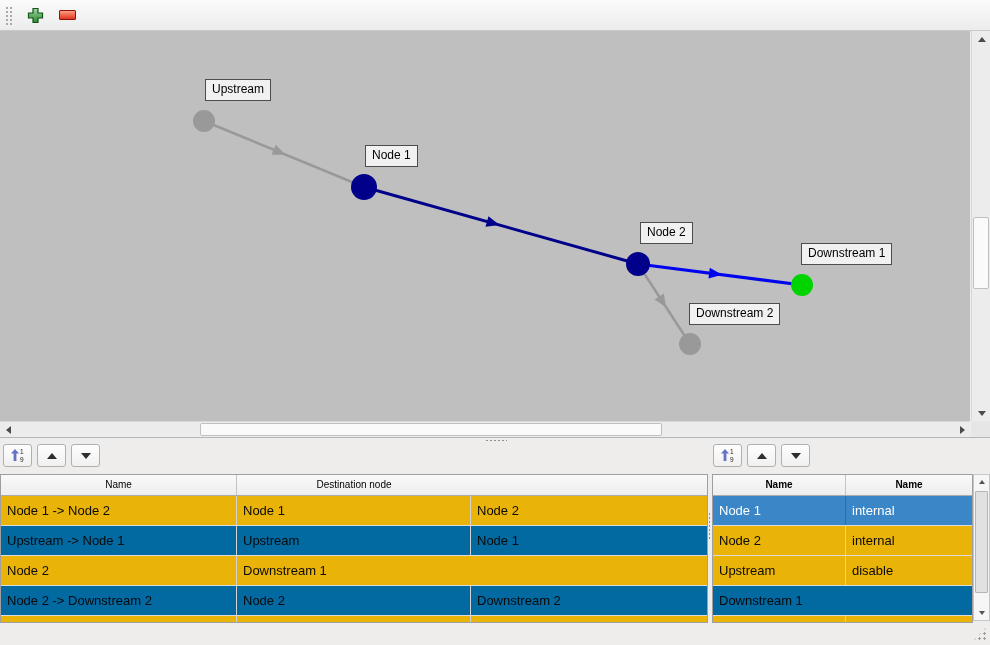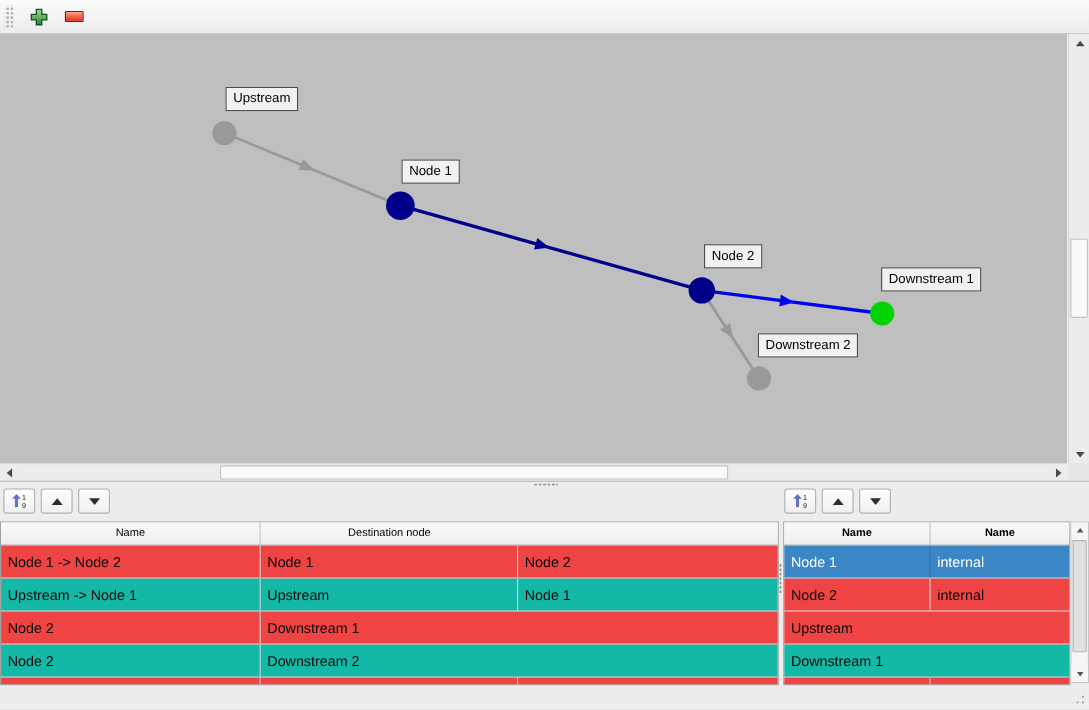--- a/index.html
+++ b/index.html
@@ -68,22 +68,22 @@
 
   
   .table { position:absolute; top:474px; background:#fff; border:1px solid #9f9f9f; box-sizing:border-box; }
   .ltable { left:0;   width:708px; }
   .rtable { left:712px; width:261px; }
   .thead { display:grid; height:20px; background:linear-gradient(#f9f9f9,#eeeeee); border-bottom:1px solid #ababab; }
   .th { font-size:10px; line-height:20px; text-align:center; color:#000;
         border-right:1px solid #c3c3c3; overflow:hidden; }
   .th:last-child { border-right:none; }
   .rtable .th { font-weight:bold; }
-  .trow { display:grid; height:29px; border-bottom:1px solid #dcdcdc; background:#ef4444; }
-  .trow.alt { background:#14b8a6; }
+  .trow { display:grid; height:29px; border-bottom:1px solid #dcdcdc; background:#eab308; }
+  .trow.alt { background:#0369a1; }
   .td { font-size:13px; line-height:29px; padding-left:6px; color:#0a0a0a;
         border-right:1px solid #d2d2d2; overflow:hidden; white-space:nowrap; }
   .td:last-child { border-right:none; }
   .trow.selected { background:#3a86c6; }
   .trow.selected .td { color:#fff; border-right-color:#2e6da6; }
   .trow.stub { height:6px; border-bottom:none; }
   .lcols { grid-template-columns:236px 234px 236px; }
   .rcols { grid-template-columns:133px 126px; }
 
   
@@ -208,20 +208,21 @@
     <div class="trow alt lcols">
       <div class="td">Upstream -&gt; Node 1</div>
       <div class="td">Upstream</div>
       <div class="td">Node 1</div>
     </div>
     <div class="trow lcols">
       <div class="td">Node 2</div>
       <div class="td">Downstream 1</div>
     </div>
     <div class="trow alt lcols">
+      <div class="td">Node 2 -&gt; Downstream 2</div>
       <div class="td">Node 2</div>
       <div class="td">Downstream 2</div>
     </div>
     <div class="trow stub lcols">
       <div class="td"></div>
       <div class="td"></div>
       <div class="td"></div>
     </div>
   </div>
 
@@ -235,20 +236,21 @@
     <div class="trow selected rcols">
       <div class="td">Node 1</div>
       <div class="td">internal</div>
     </div>
     <div class="trow rcols">
       <div class="td">Node 2</div>
       <div class="td">internal</div>
     </div>
     <div class="trow rcols">
       <div class="td">Upstream</div>
+      <div class="td">disable</div>
     </div>
     <div class="trow alt rcols">
       <div class="td">Downstream 1</div>
     </div>
     <div class="trow stub rcols">
       <div class="td"></div>
       <div class="td"></div>
     </div>
   </div>
 

